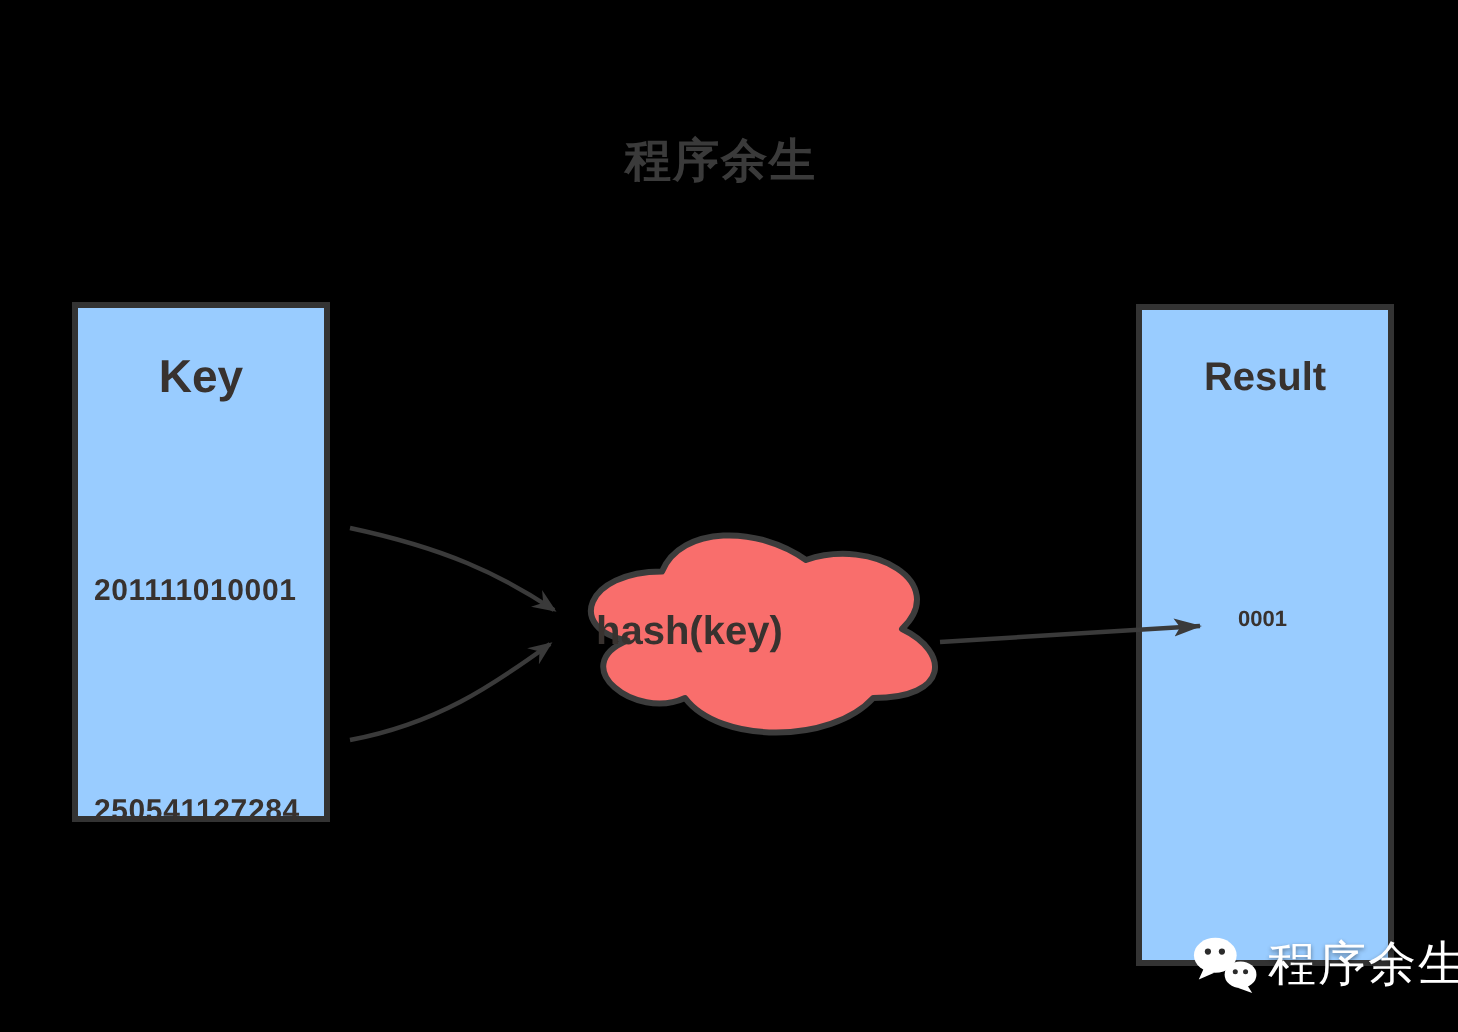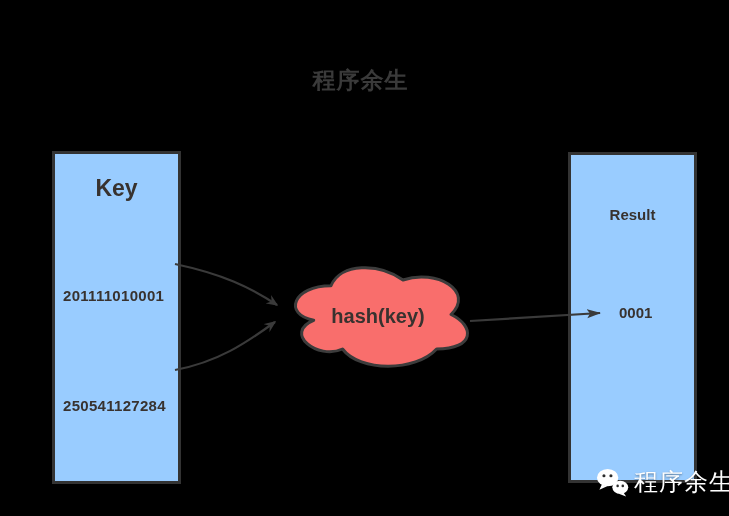--- a/index.html
+++ b/index.html
@@ -34,51 +34,51 @@
     font-weight: bold;
     color: var(--title-text);
     letter-spacing: 1px;
   }
 
   .node-box {
     position: absolute;
     background: var(--box-fill);
     border: 3px solid var(--box-border);
   }
-  .key-box    { left: 52px;  top: 151px; width: 129px; height: 333px; }
+  .key-box    { left: 36px;  top: 151px; width: 129px; height: 260px; }
   .result-box { left: 568px; top: 152px; width: 129px; height: 331px; }
 
   .box-label {
     position: absolute;
     left: 0; right: 0;
     text-align: center;
     color: var(--box-text);
     font-weight: bold;
   }
   .key-box .box-label    { top: 21px; font-size: 23px; }
-  .result-box .box-label { top: 23px; font-size: 15px; margin-top: 28px; }
+  .result-box .box-label { top: 23px; font-size: 20px; }
 
   .key-value {
     position: absolute;
     left: 8px;
     font-size: 15px;
     font-weight: bold;
     color: var(--box-text);
     letter-spacing: 0.3px;
     white-space: nowrap;
     margin-top: 32px;
   }
   .key-value-1 { top: 101px; }
   .key-value-2 { top: 211px; }
 
   .result-value {
     position: absolute;
     left: 48px;
     top: 149px;
-    font-size: 15px;
+    font-size: 11px;
     font-weight: bold;
     color: var(--box-text);
   }
 
   .diagram-svg {
     position: absolute;
     left: 0; top: 0;
     width: 729px; height: 516px;
   }
   .cloud-shape {
@@ -92,21 +92,21 @@
     stroke: var(--arrow);
     stroke-width: 2.2;
   }
   .arrow-head { fill: var(--arrow); }
 
   .cloud-label {
     position: absolute;
     left: 298px;
     top: 305px;
     width: 160px;
-    text-align: center;
+    text-align: left;
     font-size: 20px;
     font-weight: bold;
     color: var(--box-text);
   }
 
   .watermark {
     position: absolute;
     left: 596px;
     top: 466px;
     display: flex;

